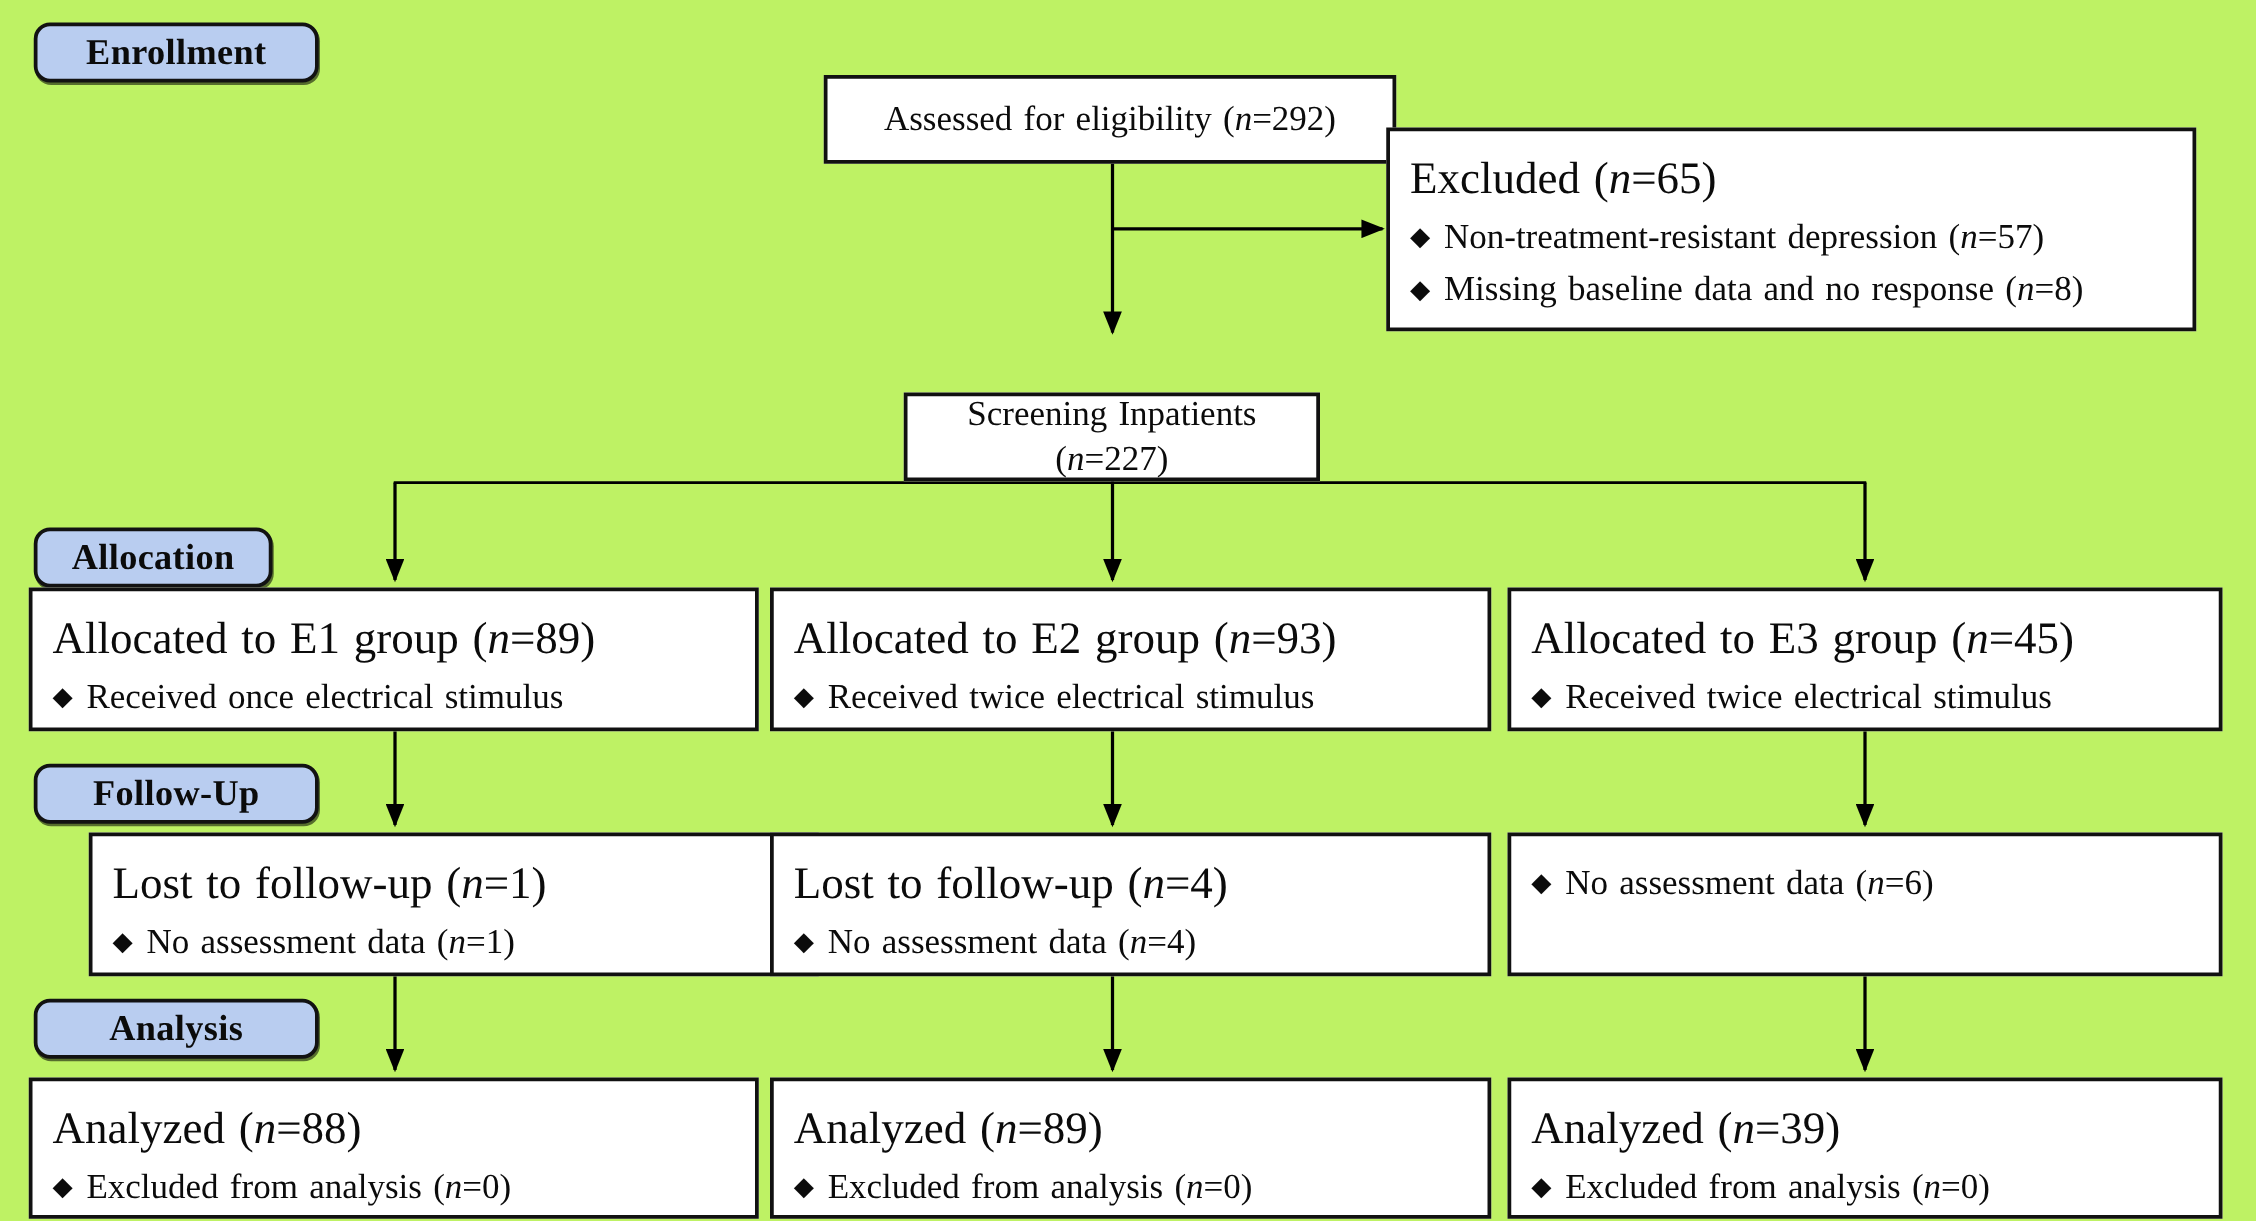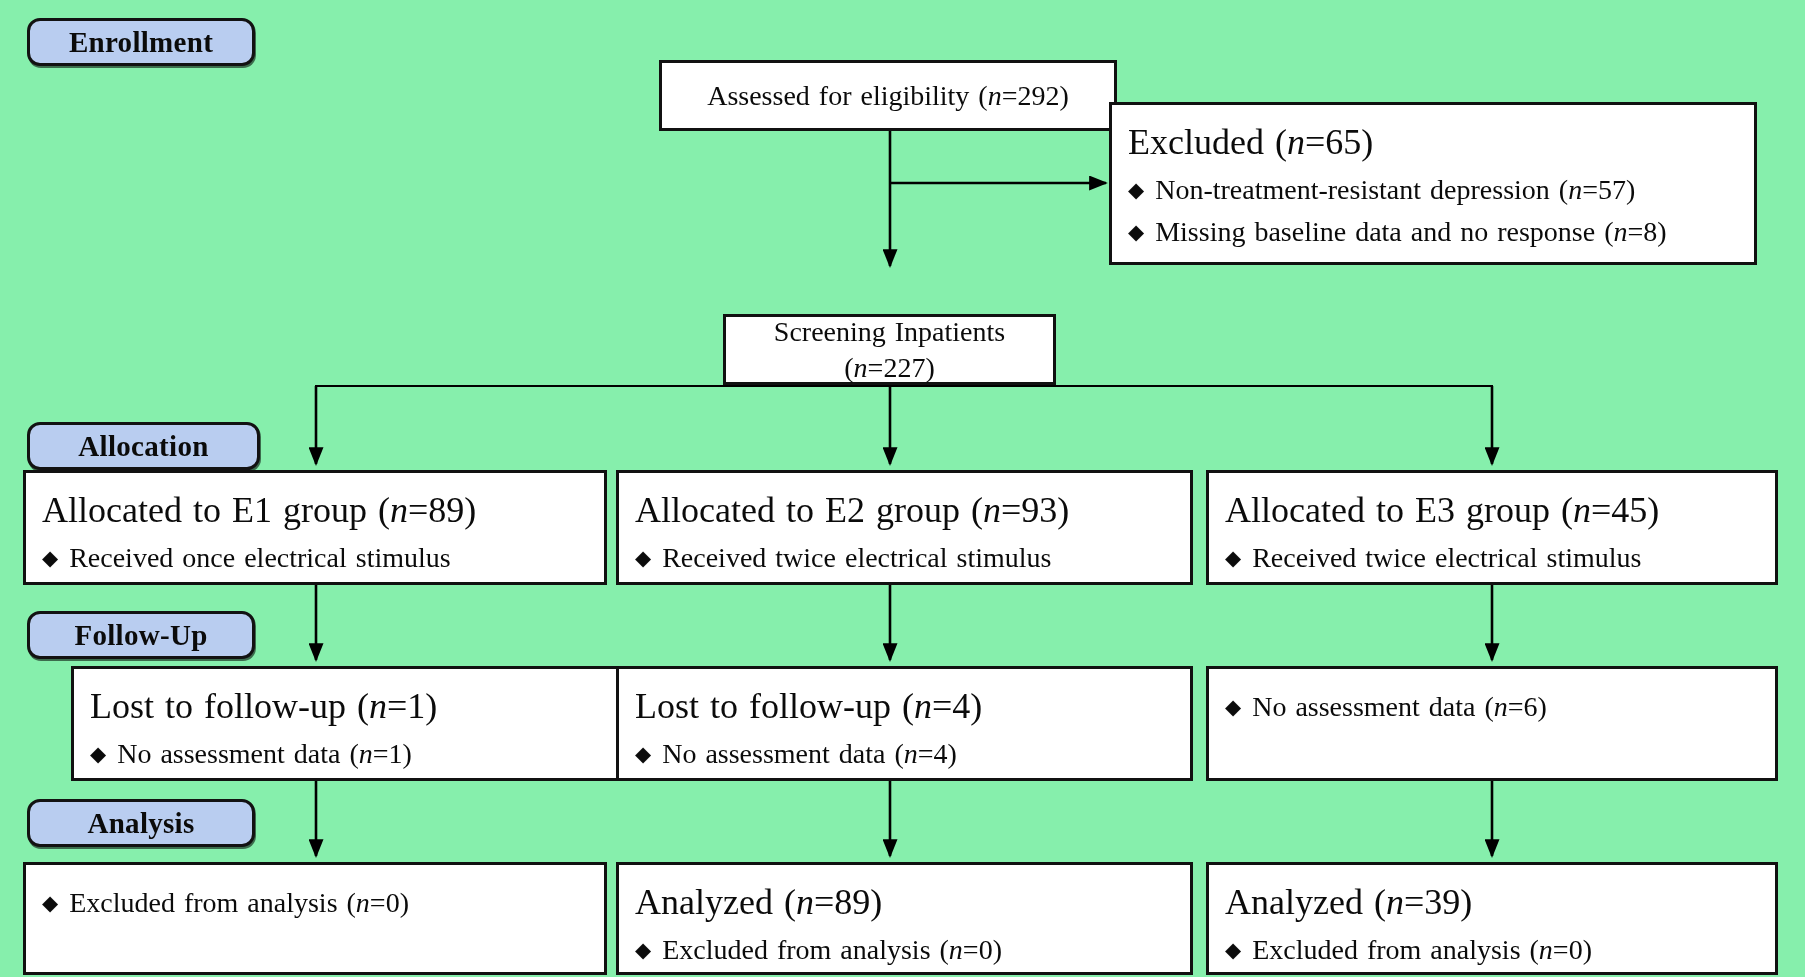--- a/index.html
+++ b/index.html
@@ -4,21 +4,21 @@
 <style>
   html, body {
     margin: 0;
     padding: 0;
     background: #ffffff;
   }
   #canvas {
     position: relative;
     width: 1805px;
     height: 977px;
-    background: #86efac;
+    background: #bef264;
     font-family: "Liberation Serif", "DejaVu Serif", serif;
     color: #0b0b0b;
     overflow: hidden;
   }
   .abs { position: absolute; box-sizing: border-box; }
 
   
   .stage-label {
     background: #b9cdf0;
     border: 3px solid #121212;
@@ -100,21 +100,21 @@
     <line x1="890" y1="585" x2="890" y2="660" stroke="#000" stroke-width="2.6" marker-end="url(#arrow)"></line>
     <line x1="1492" y1="585" x2="1492" y2="660" stroke="#000" stroke-width="2.6" marker-end="url(#arrow)"></line>
 
     <line x1="316" y1="781" x2="316" y2="856" stroke="#000" stroke-width="2.6" marker-end="url(#arrow)"></line>
     <line x1="890" y1="781" x2="890" y2="856" stroke="#000" stroke-width="2.6" marker-end="url(#arrow)"></line>
     <line x1="1492" y1="781" x2="1492" y2="856" stroke="#000" stroke-width="2.6" marker-end="url(#arrow)"></line>
   </svg>
 
   <div class="abs stage-label" style="left:27px; top:18px; width:228px; height:48px;">Enrollment</div>
 
-  <div class="abs stage-label" style="left:27px; top:422px; width:233px; height:48px;">Allocation</div>
+  <div class="abs stage-label" style="left:27px; top:422px; width:191px; height:48px;">Allocation</div>
 
   <div class="abs stage-label" style="left:27px; top:611px; width:228px; height:48px;">Follow-Up</div>
 
   <div class="abs stage-label" style="left:27px; top:799px; width:228px; height:48px;">Analysis</div>
 
   <div class="abs flow-box centered" style="left:659px; top:16px; width:458px; height:71px;">
     <div class="line">Assessed for eligibility (<i>n</i>=292)</div>
   </div>
 
   <div class="abs flow-box lefty" style="left:1109px; top:102px; width:648px; height:163px;">
@@ -175,20 +175,21 @@
   </div>
 
   <div class="abs flow-box lefty" style="left:1206px; top:666px; width:572px; height:115px;">
     <div class="bullet-line">
       <span class="diamond">◆</span>
       <span>No assessment data (<i>n</i>=6)</span>
     </div>
   </div>
 
   <div class="abs flow-box lefty" style="left:23px; top:862px; width:584px; height:113px;">
+    <div class="title">Analyzed (<i>n</i>=88)</div>
     <div class="bullet-line">
       <span class="diamond">◆</span>
       <span>Excluded from analysis (<i>n</i>=0)</span>
     </div>
   </div>
 
   <div class="abs flow-box lefty" style="left:616px; top:862px; width:577px; height:113px;">
     <div class="title">Analyzed (<i>n</i>=89)</div>
     <div class="bullet-line">
       <span class="diamond">◆</span>

